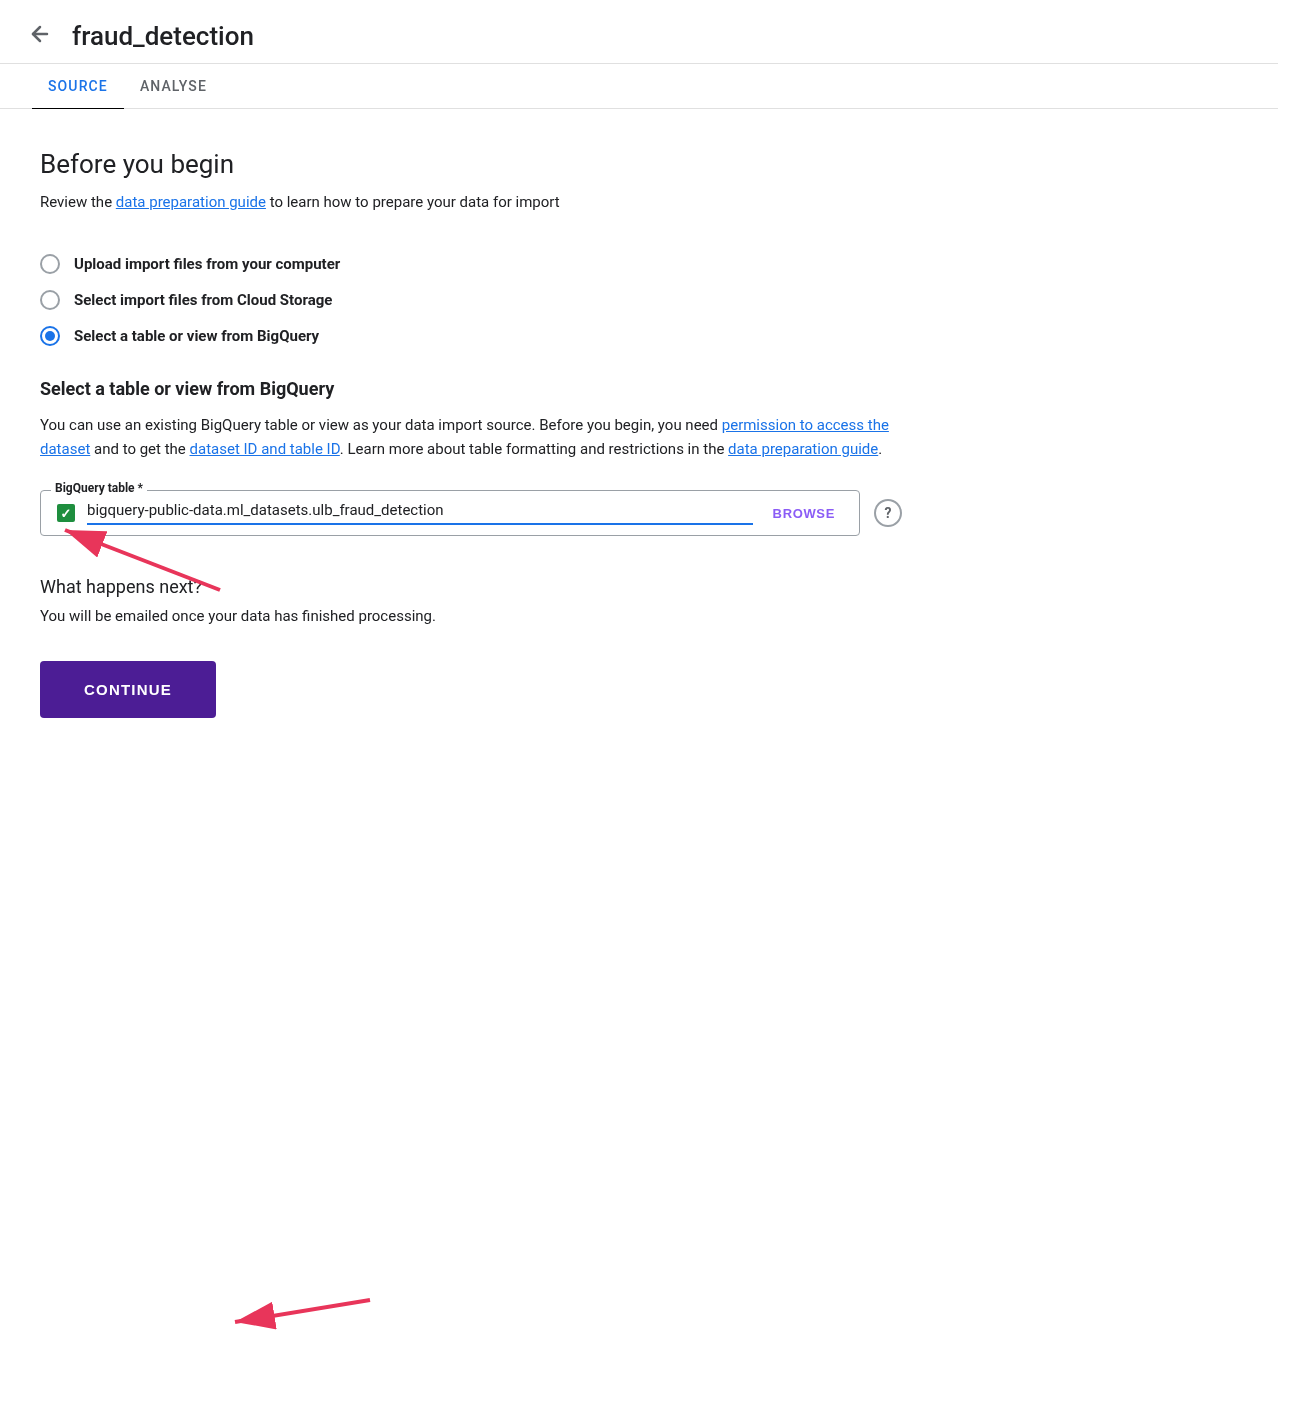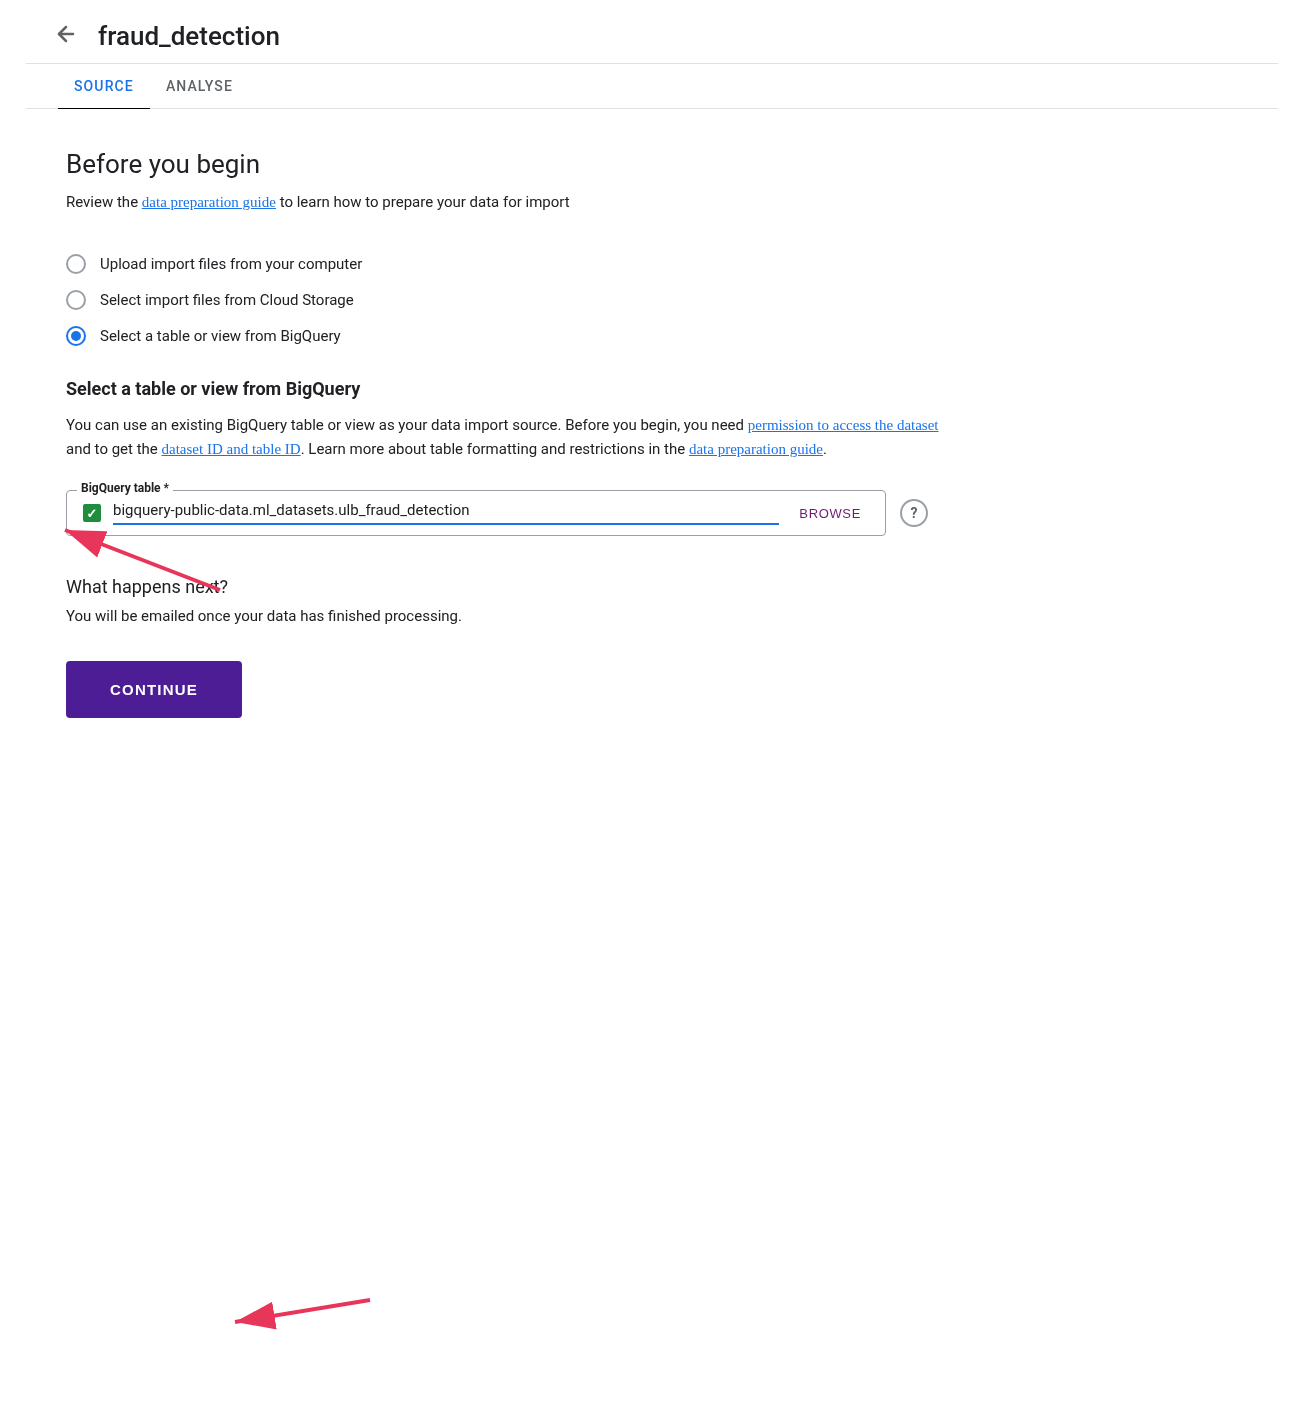--- a/index.html
+++ b/index.html
@@ -75,35 +75,35 @@
       font-size: 15px;
       color: #202124;
       margin-bottom: 36px;
       line-height: 1.5;
     }
 
     .link {
       color: #1a73e8;
       text-decoration: underline;
       cursor: pointer;
-      font-family: Liberation Serif, serif;
     }
 
     
     .import-method-title {
       font-size: 26px;
       font-weight: 400;
       margin-bottom: 20px;
     }
 
     .radio-group {
       display: flex;
       flex-direction: column;
       gap: 16px;
       margin-bottom: 32px;
+      font-weight: bold;
     }
 
     .radio-item {
       display: flex;
       align-items: center;
       gap: 14px;
       cursor: pointer;
     }
 
     .radio-circle {
@@ -204,22 +204,22 @@
     .field-value {
       font-size: 15px;
       color: #202124;
       flex: 1;
       border-bottom: 2px solid #1a73e8;
       padding-bottom: 4px;
     }
 
     .browse-btn {
       font-size: 13px;
-      font-weight: 400;
-      color: #701a75;
+      font-weight: 700;
+      color: #8b5cf6;
       letter-spacing: 0.05em;
       cursor: pointer;
       background: none;
       border: none;
       padding: 0 8px;
     }
 
     .help-icon {
       width: 28px;
       height: 28px;
@@ -273,21 +273,21 @@
       top: 0;
       left: 0;
       width: 100%;
       height: 100%;
       pointer-events: none;
     }
   </style>
 </head>
 <body>
 
-<div style="position:relative; width:1278px; min-height:1424px; background:#fff; overflow:hidden;padding-left:26px;">
+<div style="position:relative; width:1278px; min-height:1424px; background:#fff; overflow:hidden;">
 
   <div class="header">
     <button class="back-btn">
       <svg viewBox="0 0 24 24" fill="none" stroke="#5f6368" stroke-width="2.5" stroke-linecap="round" stroke-linejoin="round">
         <polyline points="19 12 5 12"></polyline>
         <polyline points="12 5 5 12 12 19"></polyline>
       </svg>
     </button>
     <span class="page-title">fraud_detection</span>
   </div>

